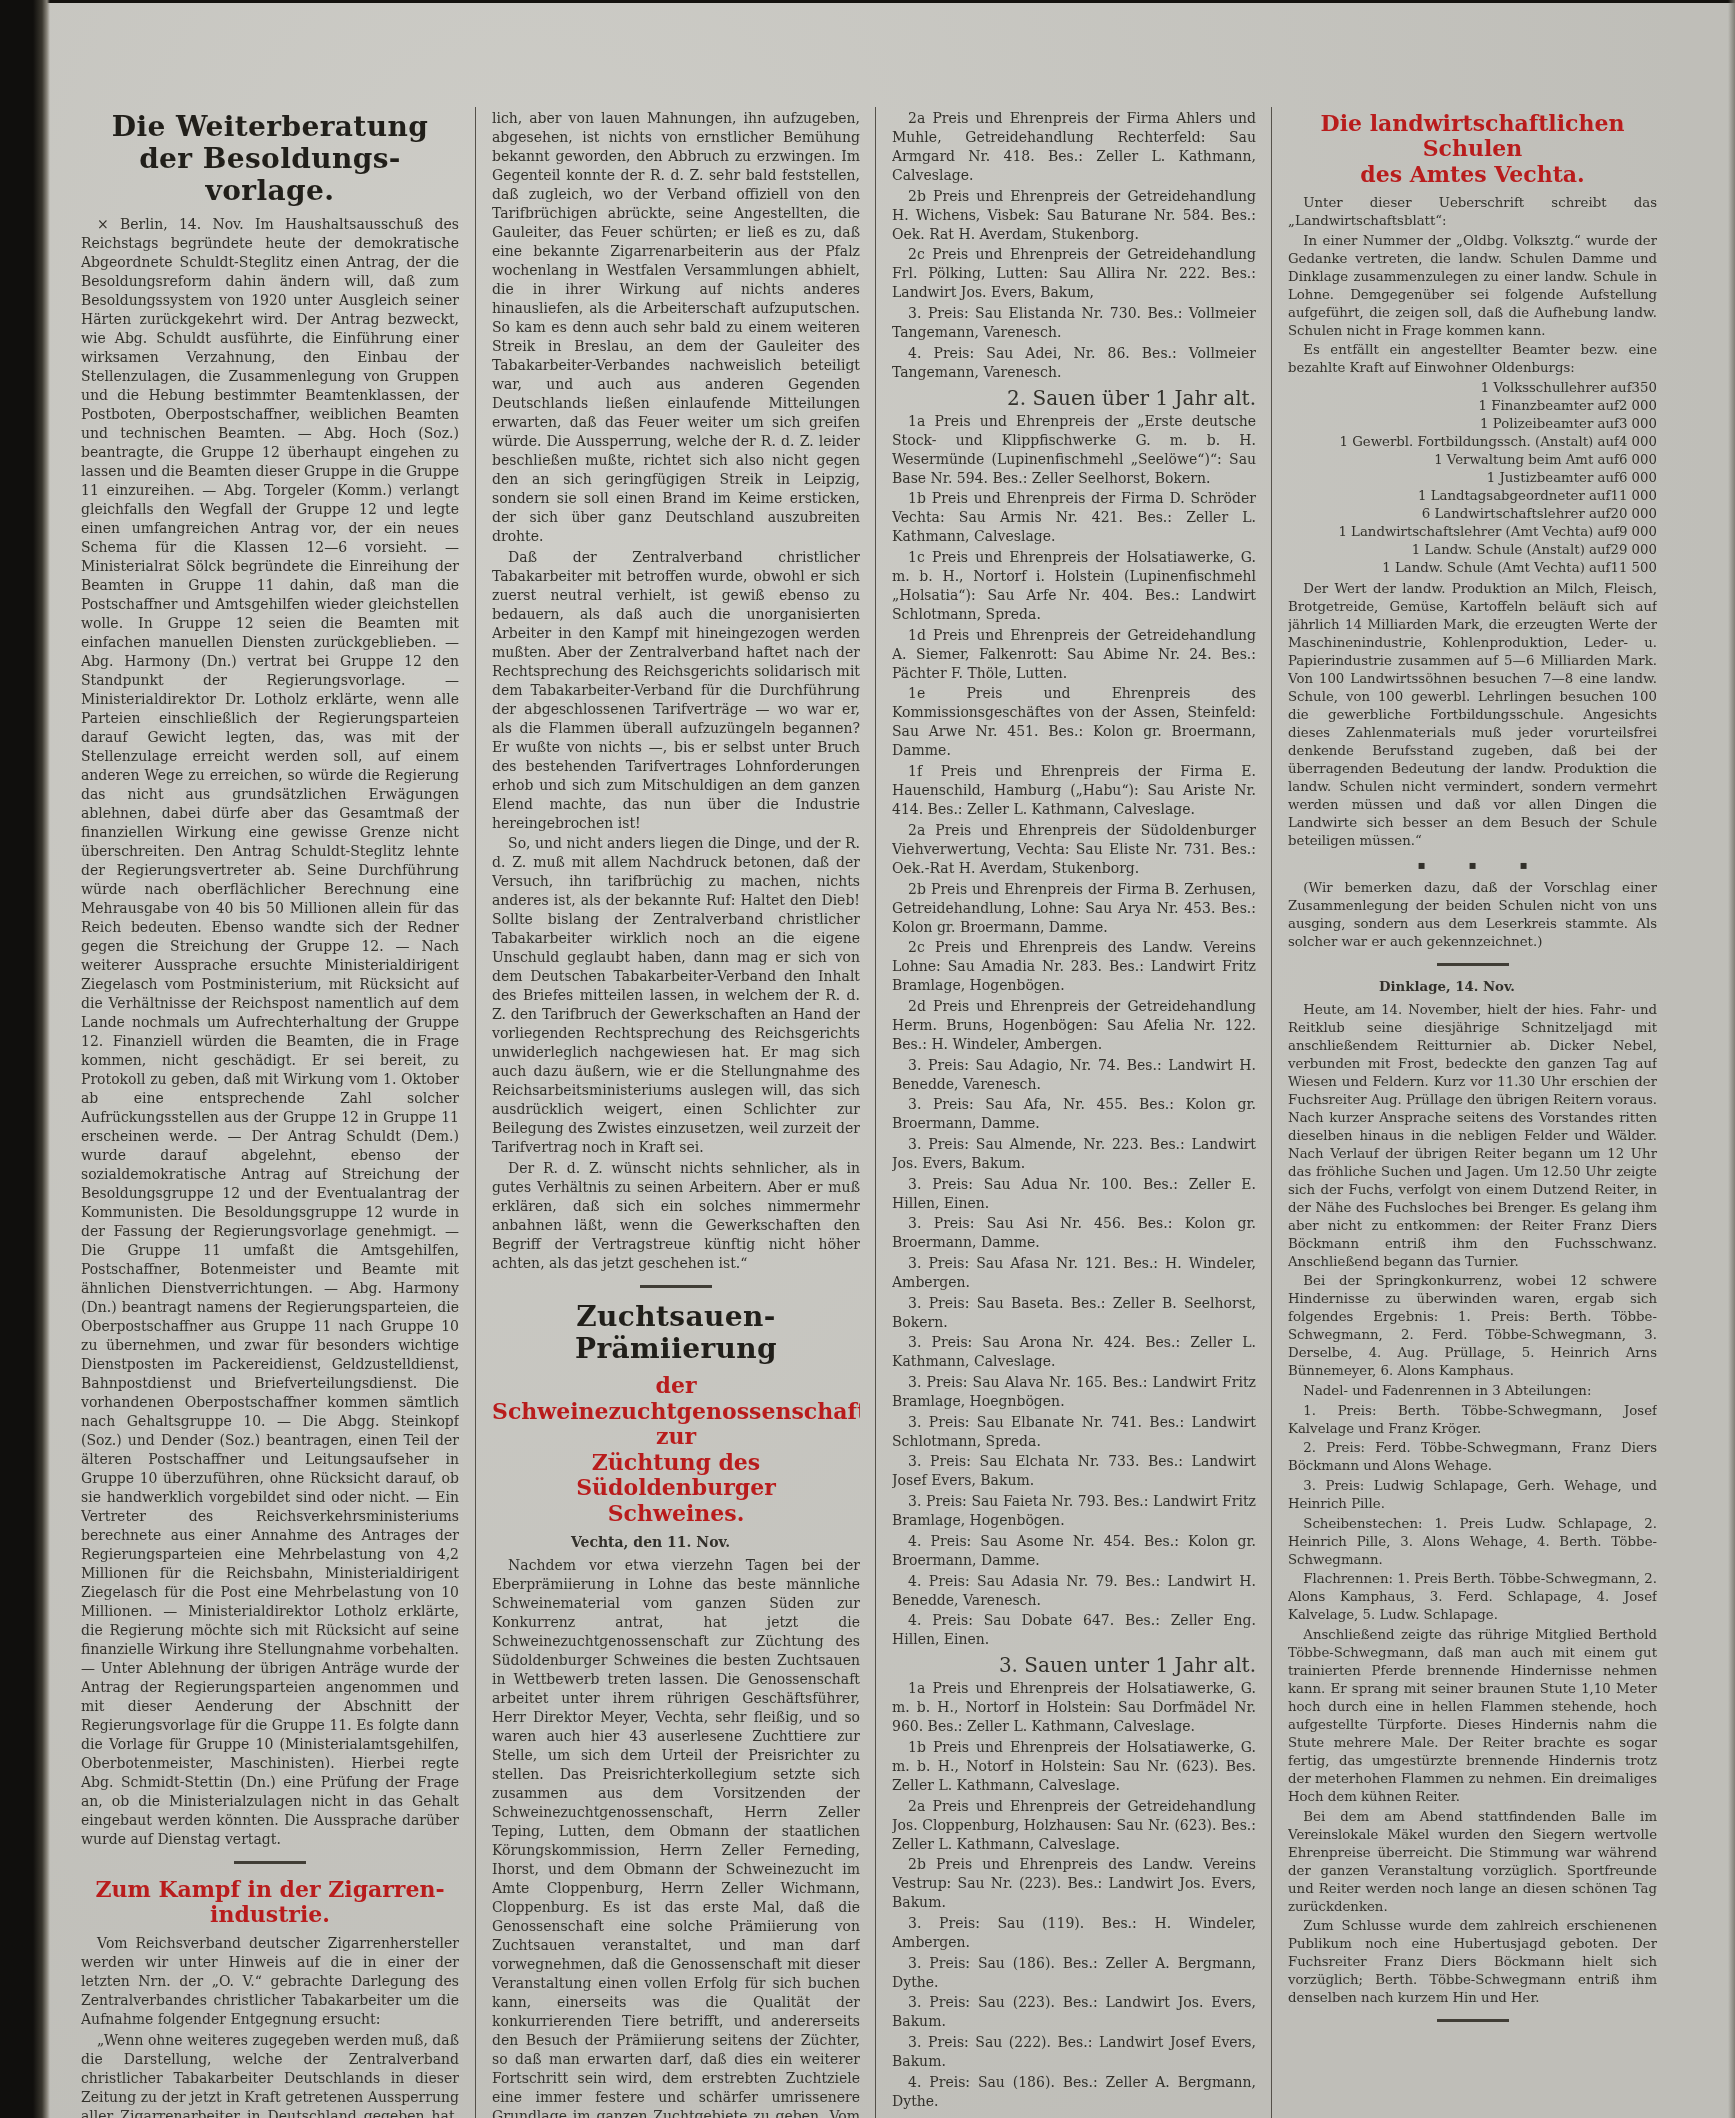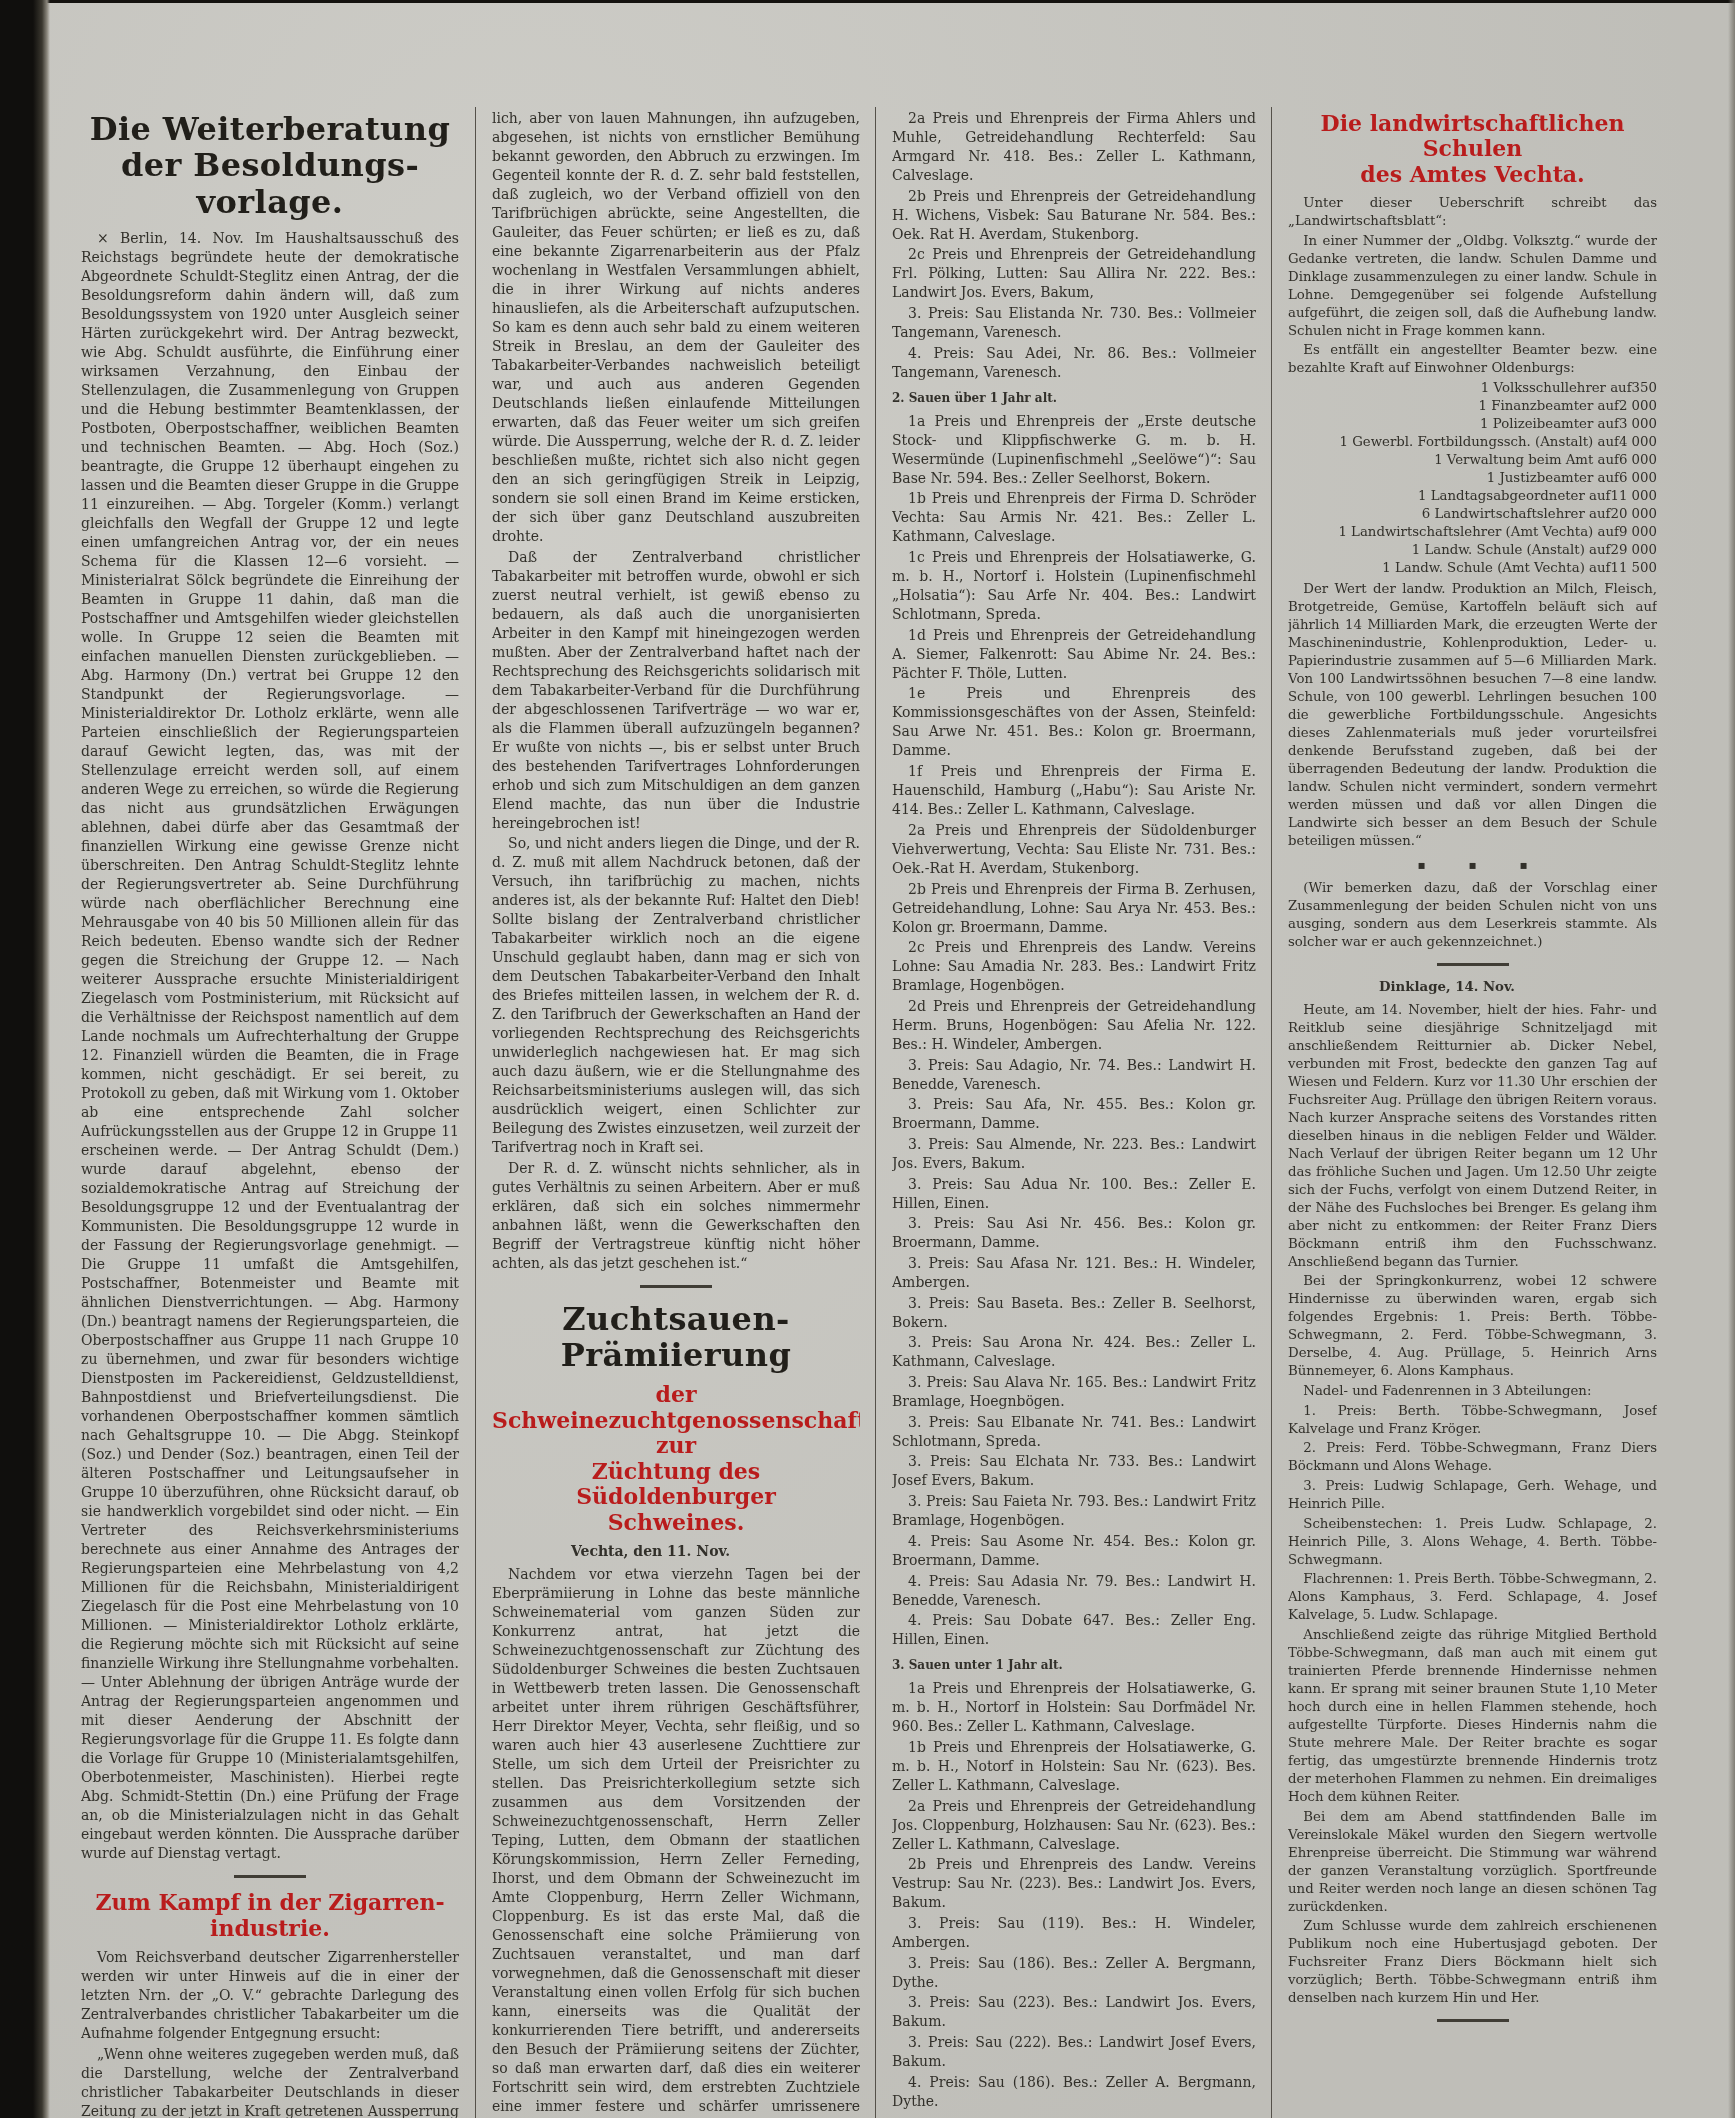--- a/index.html
+++ b/index.html
@@ -8,28 +8,28 @@
   .paper-tint{position:absolute;inset:0;background:
     radial-gradient(ellipse at 30% 20%, rgba(255,255,255,0.10), rgba(0,0,0,0.05) 70%);pointer-events:none;}
   .left-bar{position:absolute;left:0;top:0;width:50px;height:100%;
     background:linear-gradient(to right,#100f0d 0 33px,#3a372f 42px,#8a867c 47px,transparent);}
   .top-edge{position:absolute;left:0;top:0;width:100%;height:3.4px;background:#14120f;}
   .right-edge{position:absolute;right:0;top:0;width:7.6px;height:100%;
     background:linear-gradient(to left,#77746b,rgba(0,0,0,0));}
   .vrule{position:absolute;width:1.3px;background:#55514a;}
   .col{position:absolute;overflow:hidden;font-size:14px;line-height:19px;text-align:justify;}
   .col.c4{font-size:13.3px;line-height:18px;}
-  .b-h1{font-weight:bold;text-align:center;font-size:32px;line-height:1.14;margin:1.7px 0 8.5px;
+  .b-h1{font-weight:bold;text-align:center;font-size:28px;line-height:1.14;margin:1.7px 0 8.5px;
         color:#211f1a;letter-spacing:0.4px;text-indent:0;}
   .b-h2{font-weight:bold;text-align:center;font-size:22px;line-height:1.16;margin:1.7px 0 6.8px;
         color:#b91c1c;text-indent:0;}
   .b-dl{font-weight:bold;text-align:center;padding-right:51px;margin:0.8px 0 4.2px;text-indent:0;}
   .b-p{text-indent:1.15em;margin:0 0 1.7px;}
   .b-pc{text-indent:0;margin:0 0 1.7px;}
-  .b-sh{font-weight:bold;text-align:left;font-size:12px;margin:6.8px 0 4.2px;text-indent:0;}
+  .b-sh{font-weight:normal;text-align:right;font-size:20px;margin:6.8px 0 4.2px;text-indent:0;}
   .b-d{width:72px;height:3px;background:#403d35;margin:12px auto 12.7px;}
   .b-st{text-align:center;letter-spacing:19.5px;padding-left:19.5px;font-size:12px;margin:5.1px 0;text-indent:0;}
   .b-tally{margin:0.8px 0 3.4px;}
   .trow{display:flex;justify-content:flex-end;text-indent:0;}
   .trow .tv{white-space:nowrap;}
 </style>
 </head>
 <body>
 
 <div class="scan">

